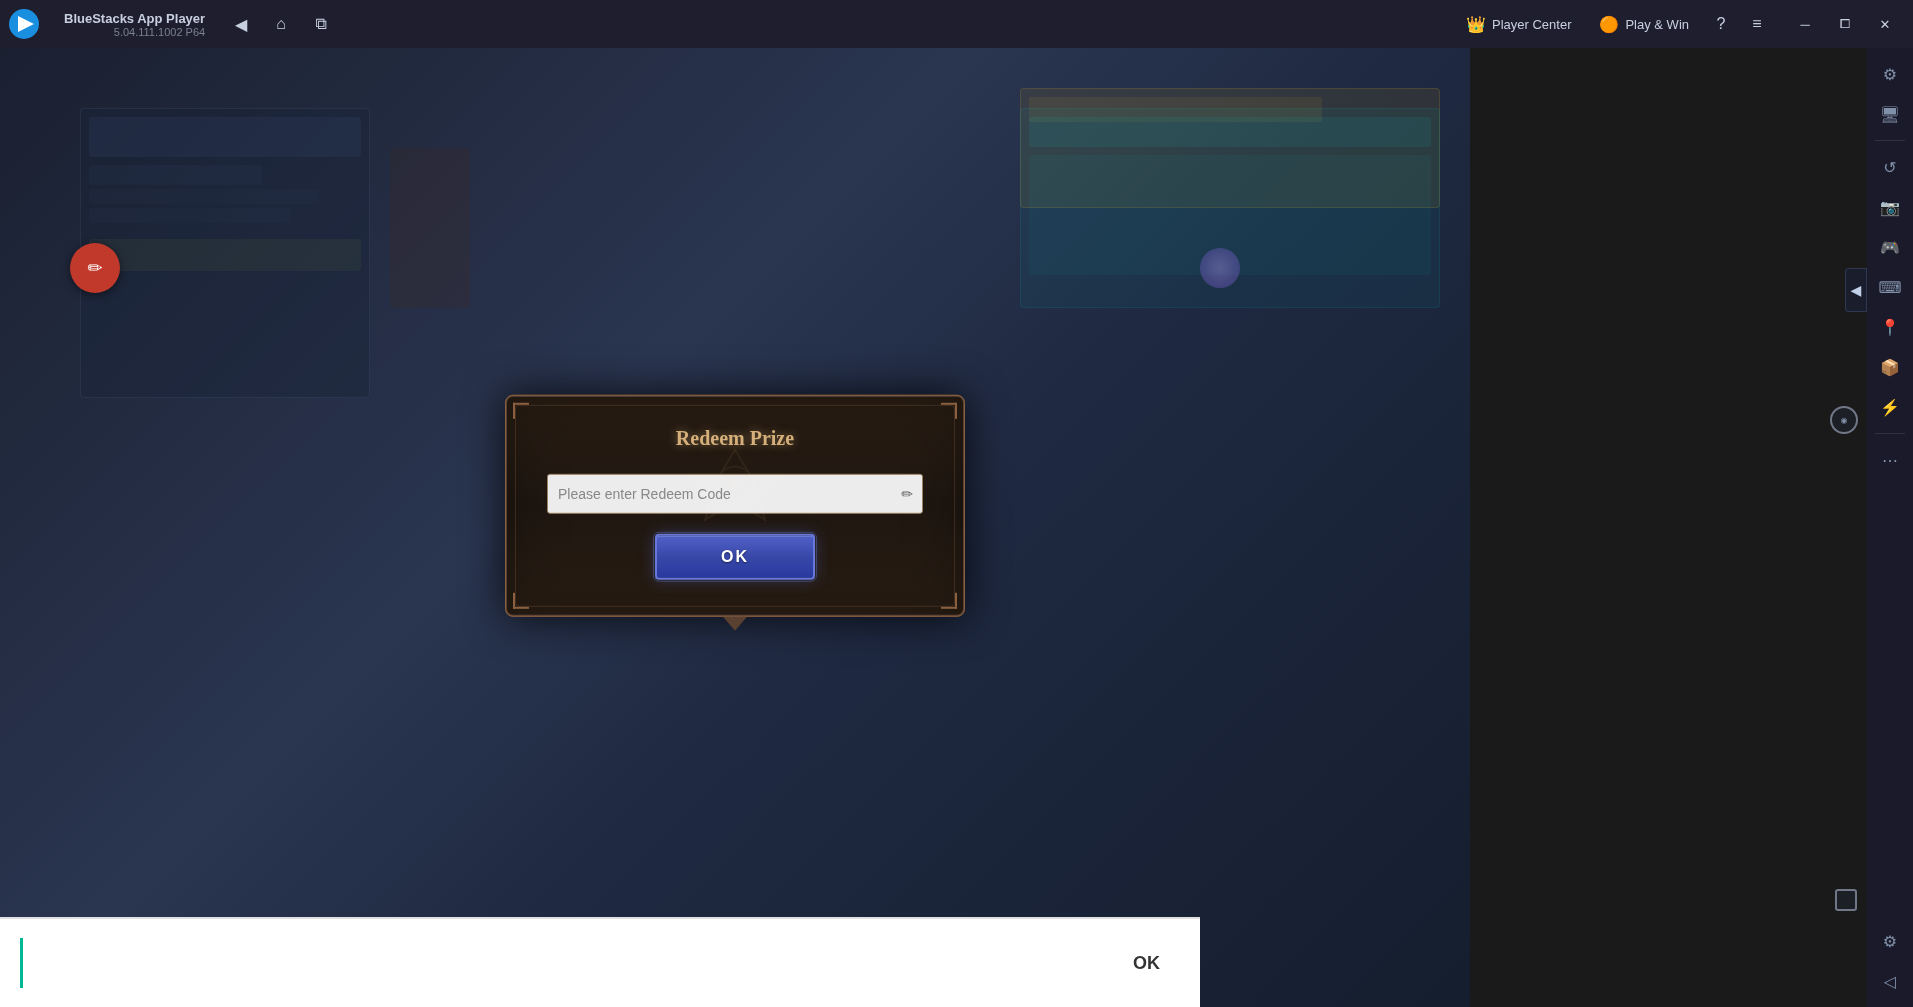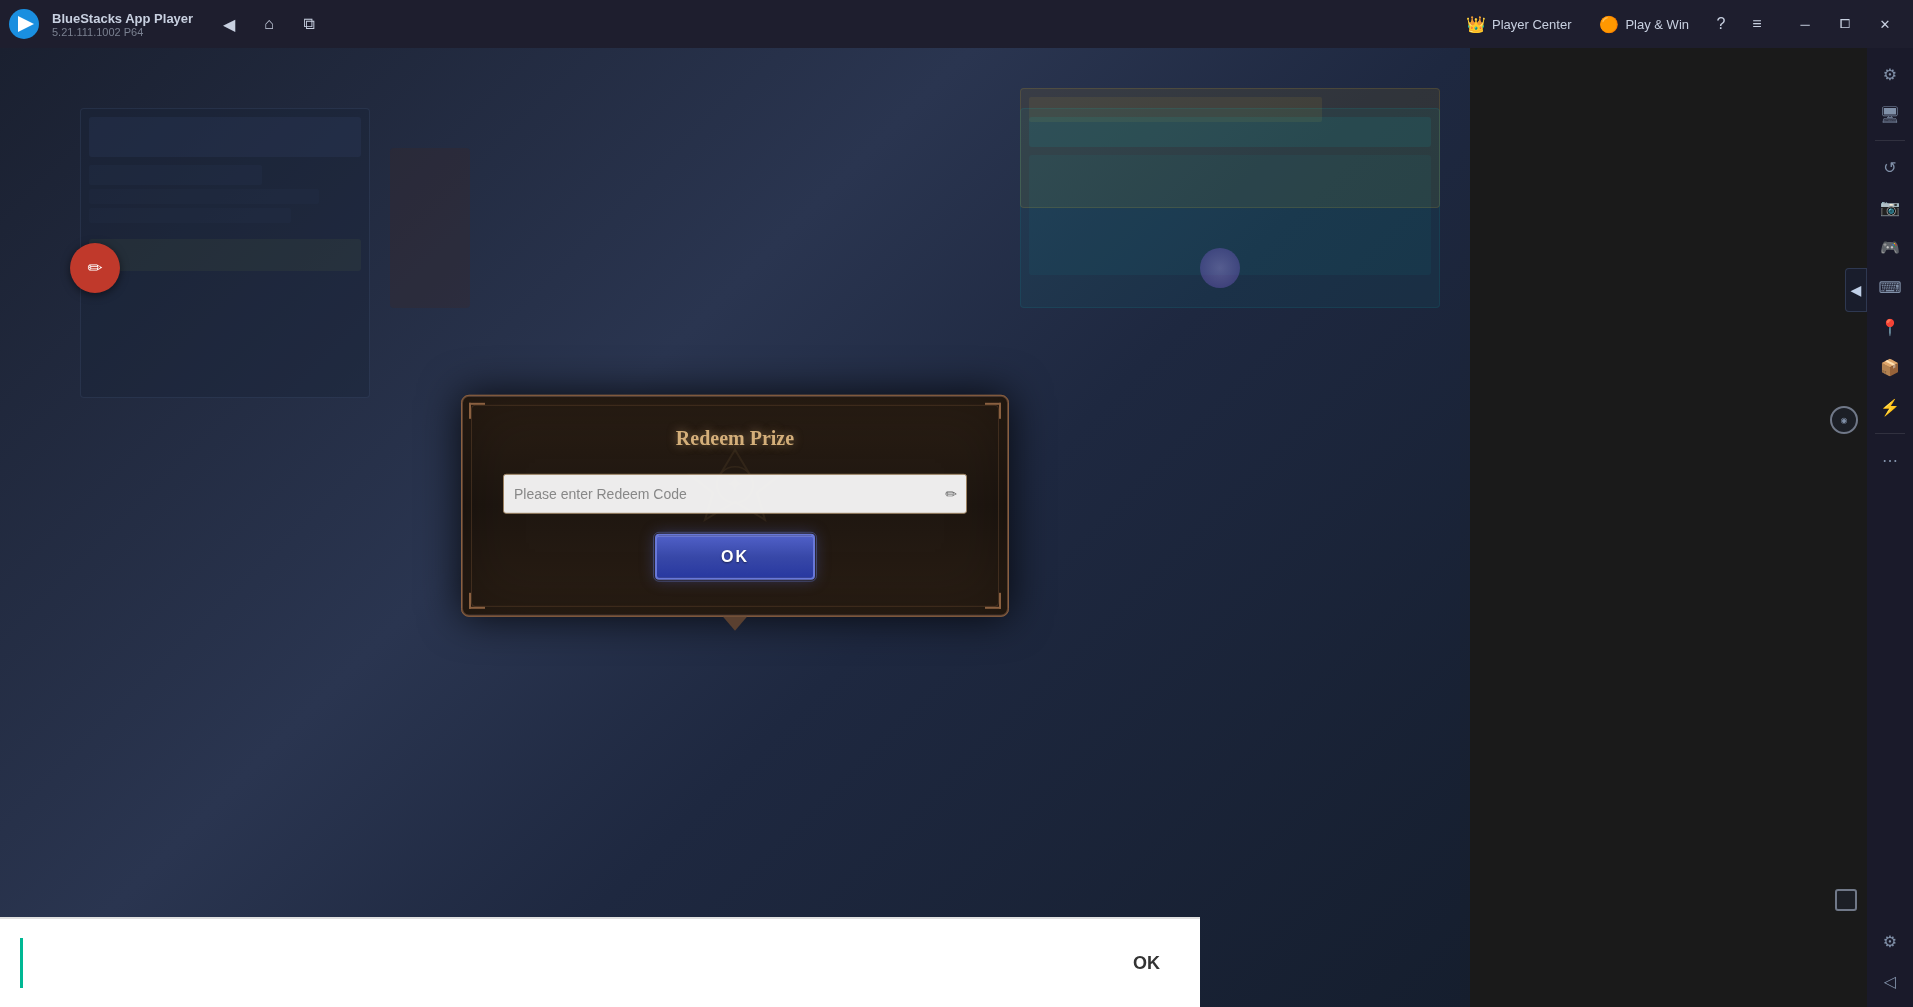--- a/index.html
+++ b/index.html
@@ -29,22 +29,23 @@
       align-items: center;
       justify-content: center;
     }
     #titlebar-logo svg {
       width: 32px;
       height: 32px;
     }
     #titlebar-appinfo {
       display: flex;
       flex-direction: column;
-      margin-left: 4px;
+      margin-left: 16px;
       margin-right: 16px;
+      align-items: flex-end;
     }
     #titlebar-appname {
       color: #c8d0e0;
       font-size: 13px;
       font-weight: 600;
     }
     #titlebar-version {
       color: #7a8090;
       font-size: 11px;
     }
@@ -190,21 +191,21 @@
       font-size: 14px;
       z-index: 51;
     }
 
     
     #redeem-dialog {
       position: absolute;
       top: 50%;
       left: 50%;
       transform: translate(-50%, -60%);
-      width: 548px;
+      width: 460px;
       padding: 30px 40px 35px;
       background: linear-gradient(180deg, #2a1e14 0%, #1e1610 50%, #2a1e14 100%);
       border: 2px solid #5a4030;
       border-radius: 8px;
       box-shadow: 0 0 40px rgba(0,0,0,0.8), inset 0 0 60px rgba(0,0,0,0.3);
       z-index: 20;
     }
     #redeem-dialog::before {
       content: '';
       position: absolute;
@@ -385,21 +386,21 @@
 
 <div id="titlebar">
   <div id="titlebar-logo">
     <svg viewBox="0 0 32 32" fill="none">
       <circle cx="16" cy="16" r="15" fill="#1a8fe0"></circle>
       <polygon points="10,8 26,16 10,24" fill="white"></polygon>
     </svg>
   </div>
   <div id="titlebar-appinfo">
     <span id="titlebar-appname">BlueStacks App Player</span>
-    <span id="titlebar-version">5.21.111.1002  P64</span>
+    <span id="titlebar-version">5.04.111.1002  P64</span>
   </div>
   <div id="titlebar-nav">
     <div class="titlebar-navbtn">◀</div>
     <div class="titlebar-navbtn">⌂</div>
     <div class="titlebar-navbtn">⧉</div>
   </div>
   <div id="titlebar-right">
     <div class="titlebar-right-btn" id="reward-center-btn">
       <span class="titlebar-icon-reward">👑</span>
       <span>Player Center</span>

